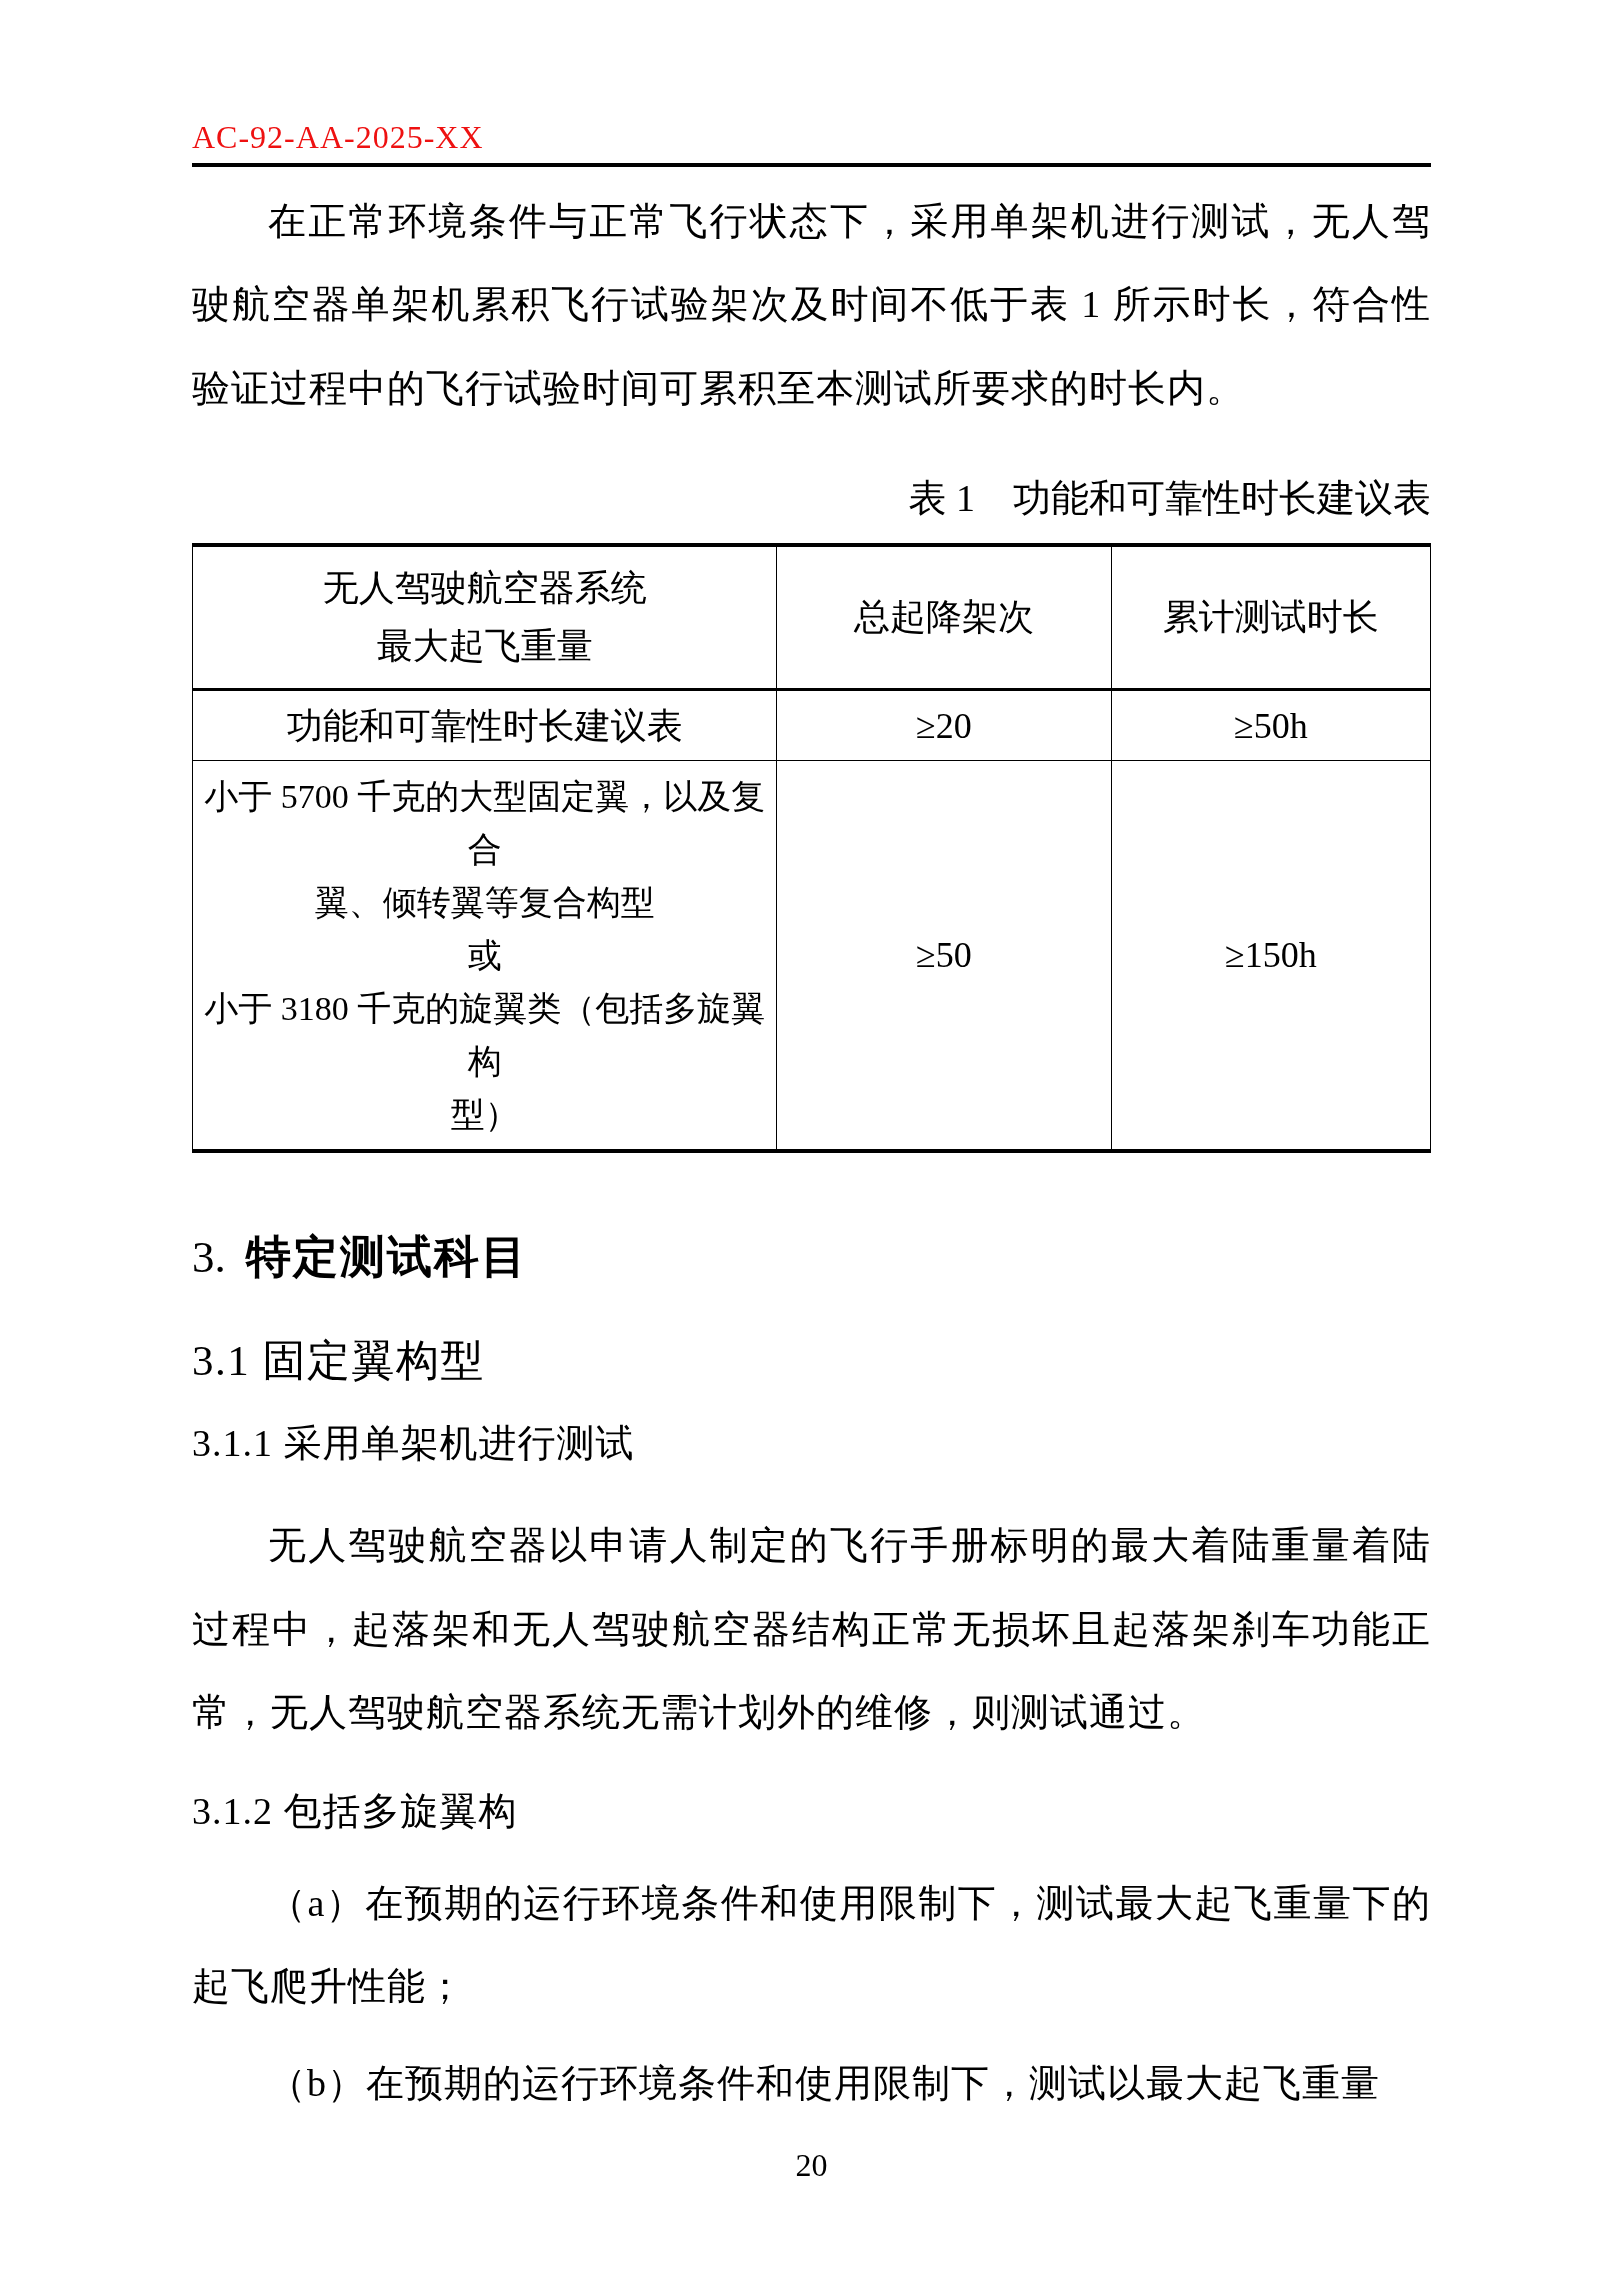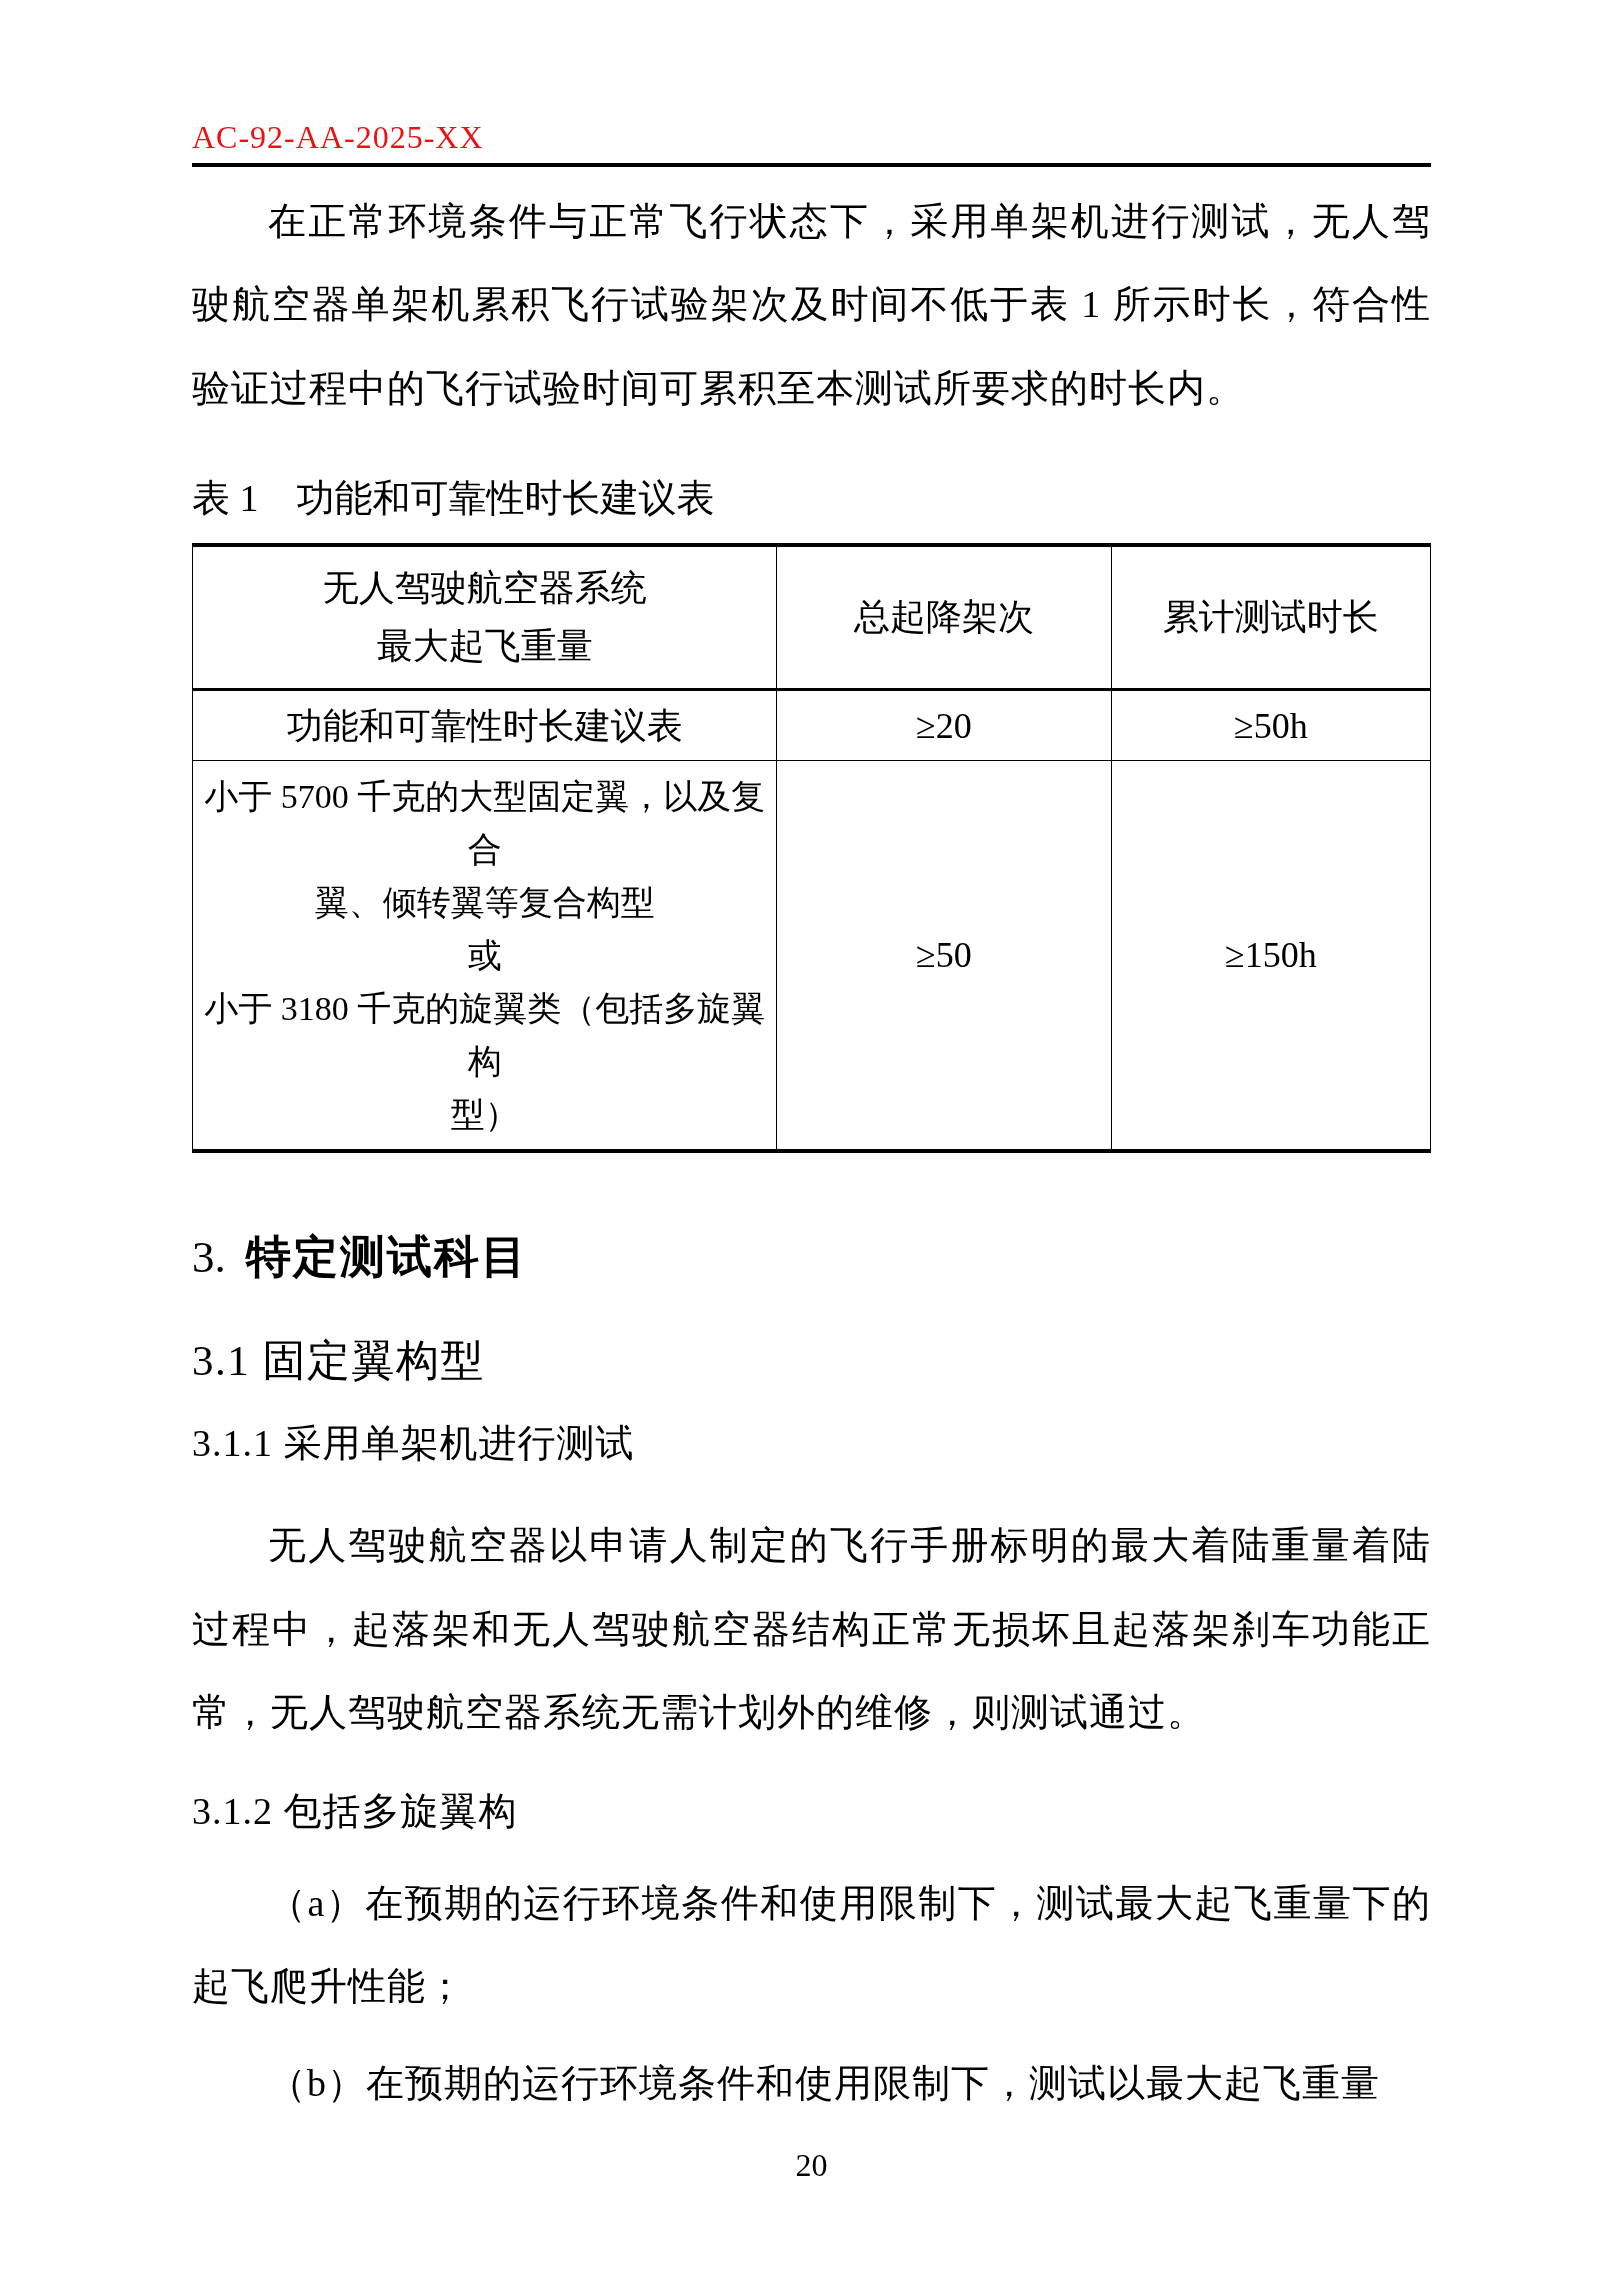--- a/index.html
+++ b/index.html
@@ -43,21 +43,21 @@
     letter-spacing: 1px;
   }
   .first-par   { margin-top: 46px; }
   .follow-par  { margin-top: 12.8px; }
   .indent      { text-indent: 2em; }
   
   .table-title {
     margin-top: 45px;
     font-size: 38px;
     line-height: 1.2;
-    text-align: left;
+    text-align: right;
     white-space: pre-wrap;
   }
   table.rec-table {
     margin-top: 21.5px;
     width: 100%;
     border-collapse: collapse;
     table-layout: fixed;
     border-top: 4.1px solid #000;
     border-bottom: 4.1px solid #000;
     border-left: 1.5px solid #000;

